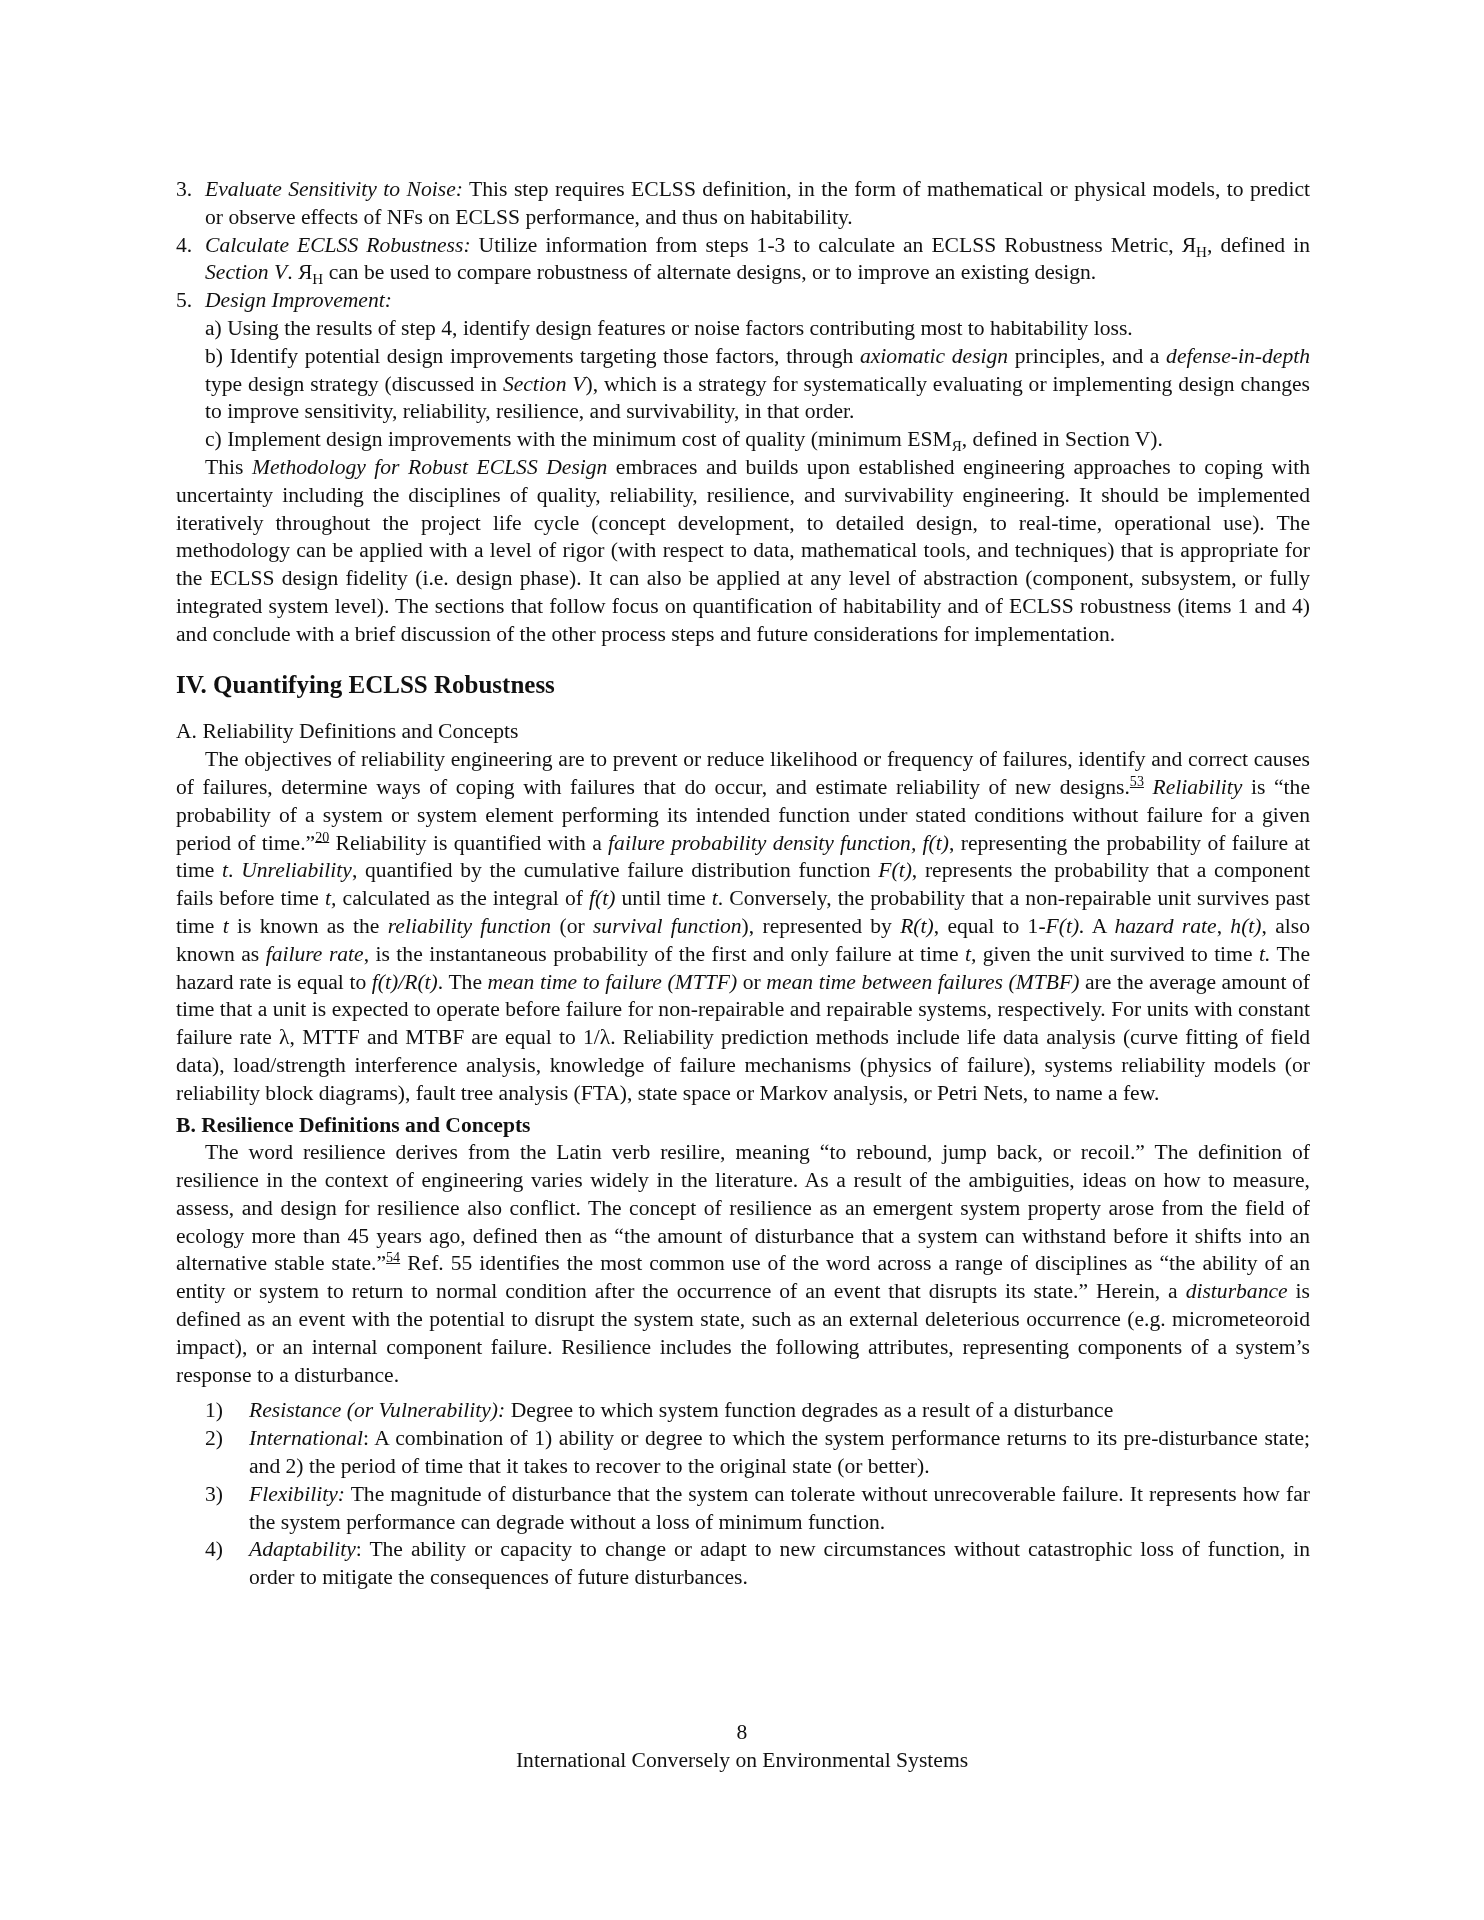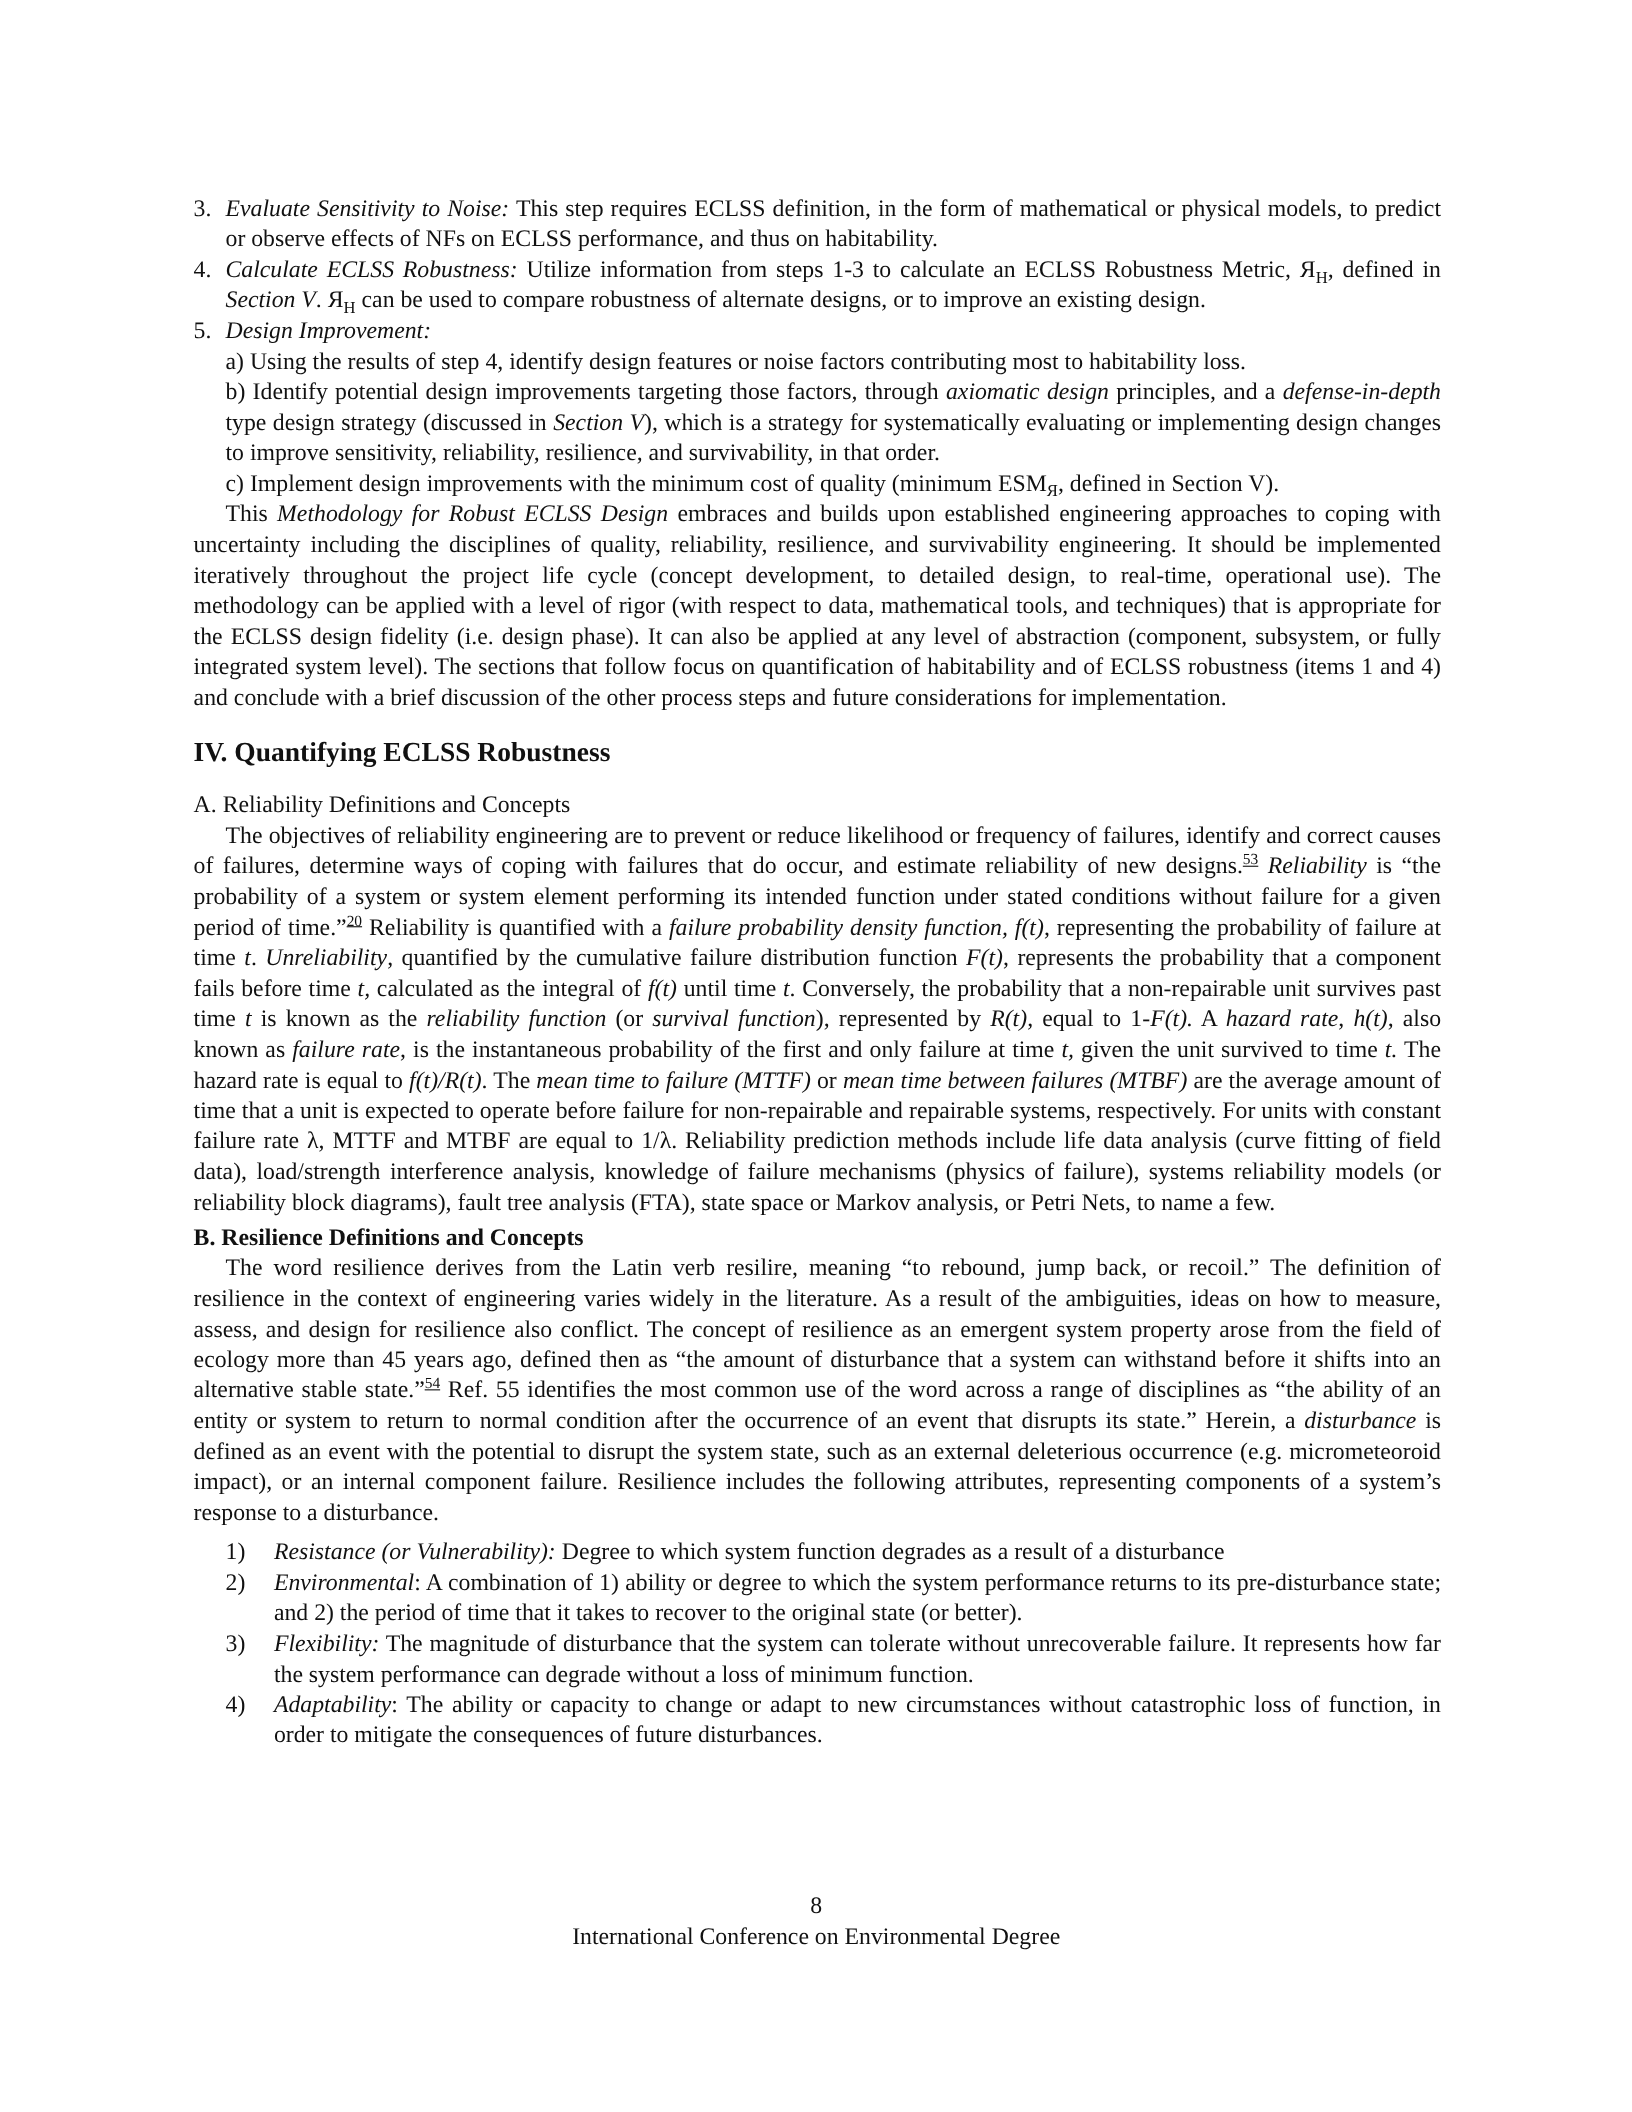--- a/index.html
+++ b/index.html
@@ -62,27 +62,27 @@
   <div class="h2b">B.  Resilience Definitions and Concepts</div>
   <p class="indent"><span>The word resilience derives from the Latin verb resilire, meaning “to rebound, jump back, or recoil.”  The definition of resilience in the context of engineering varies widely in the literature.  As a result of the ambiguities, ideas on how to measure, assess, and design for resilience also conflict.  The concept of resilience as an emergent system property arose from the field of ecology more than 45 years ago, defined then as “the amount of disturbance that a system can withstand before it shifts into an alternative stable state.”</span><sup>54</sup><span>  Ref. 55 identifies the most common use of the word across a range of disciplines as “the ability of an entity or system to return to normal condition after the occurrence of an event that disrupts its state.”  Herein, a </span><i>disturbance</i><span> is defined as an event with the potential to disrupt the system state, such as an external deleterious occurrence (e.g. micrometeoroid impact), or an internal component failure.  Resilience includes the following attributes, representing components of a system’s response to a disturbance.</span></p>
 
   <div class="numlist">
     <div class="li">
       <span class="num">1)</span>
       <span class="txt"><i>Resistance (or Vulnerability):</i><span> Degree to which system function degrades as a result of a disturbance</span></span>
     </div>
     <div class="li">
       <span class="num">2)</span>
-      <span class="txt"><i>Environmental</i><span>: A combination of 1) ability or degree to which the system performance returns to its pre-disturbance state; and 2) the period of time that it takes to recover to the original state (or better).</span></span>
+      <span class="txt"><i>International</i><span>: A combination of 1) ability or degree to which the system performance returns to its pre-disturbance state; and 2) the period of time that it takes to recover to the original state (or better).</span></span>
     </div>
     <div class="li">
       <span class="num">3)</span>
       <span class="txt"><i>Flexibility:</i><span> The magnitude of disturbance that the system can tolerate without unrecoverable failure.  It represents how far the system performance can degrade without a loss of minimum function.</span></span>
     </div>
     <div class="li">
       <span class="num">4)</span>
       <span class="txt"><i>Adaptability</i><span>: The ability or capacity to change or adapt to new circumstances without catastrophic loss of function, in order to mitigate the consequences of future disturbances.</span></span>
     </div>
   </div>
 </div>
 
 <div class="footer pg">8</div>
-<div class="footer conf">International Conference on Environmental Degree</div>
+<div class="footer conf">International Conversely on Environmental Systems</div>
 
 </body></html>

